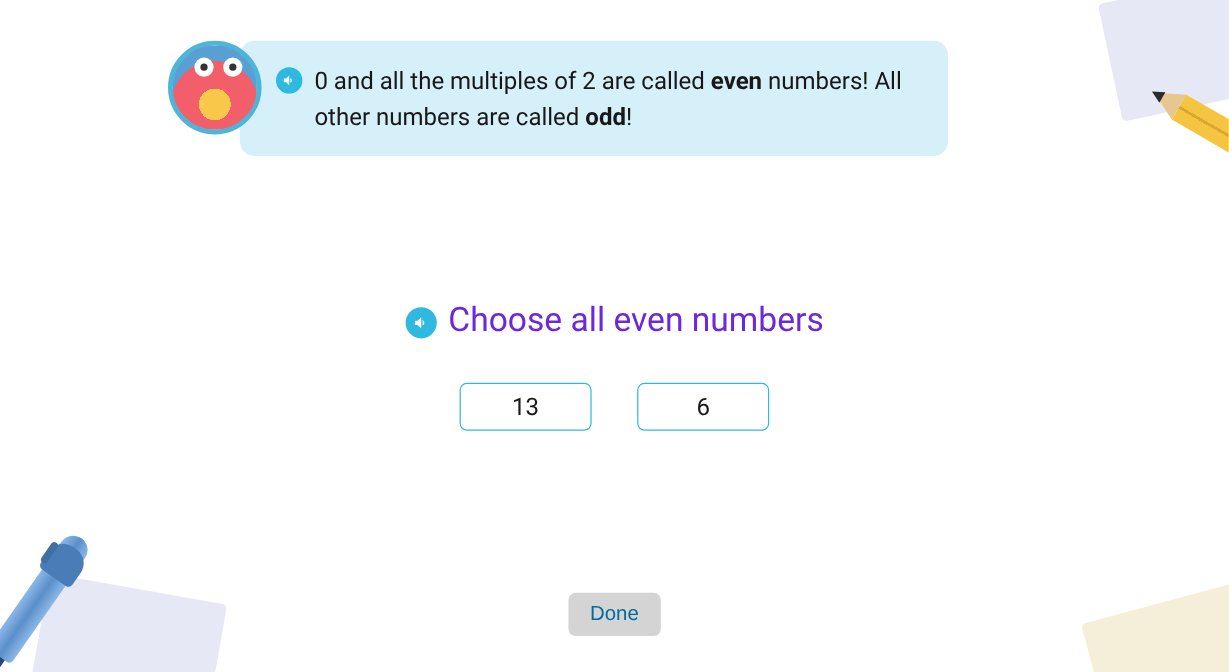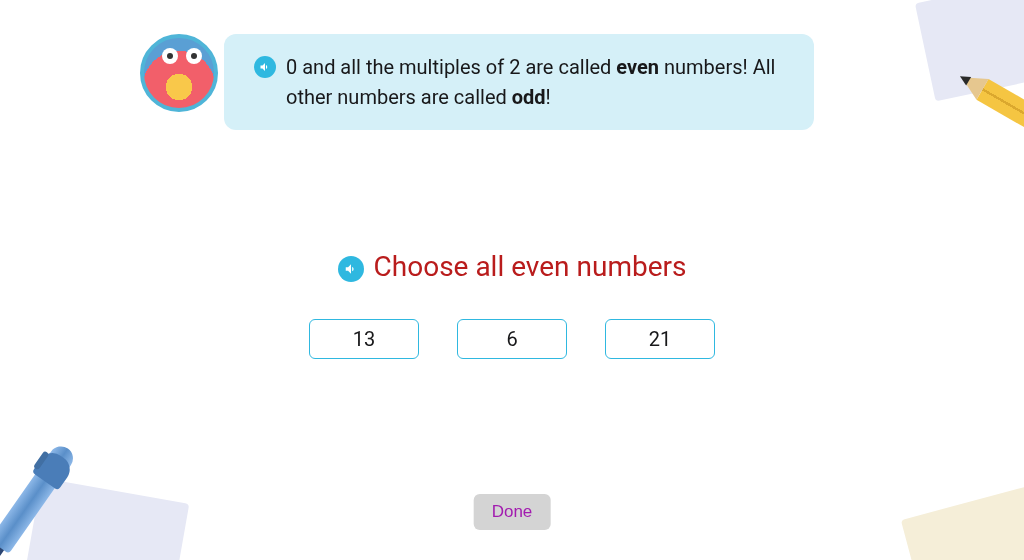--- a/index.html
+++ b/index.html
@@ -125,21 +125,20 @@
       border-radius:3px;
     }
 
     
     .hint-container {
       position: absolute;
       top: 34px;
       left: 140px;
       display: flex;
       align-items: flex-start;
-      gap: 24px;
     }
     .avatar {
       width: 78px;
       height: 78px;
       border-radius: 50%;
       background: radial-gradient(circle at 50% 70%, #f9c84a 0 22%, #f25f6a 22% 60%, #5a9fd4 60% 100%);
       border: 4px solid #4fb5d8;
       position: relative;
       z-index: 2;
       flex-shrink: 0;
@@ -202,21 +201,21 @@
     }
     .question-row {
       display: flex;
       align-items: center;
       justify-content: center;
       gap: 10px;
       margin-bottom: 36px;
     }
     .question-text {
       font-size: 28px;
-      color: #b91c1c;
+      color: #6d28d9;
       font-weight: 400;
     }
     .audio-btn-lg {
       width: 26px;
       height: 26px;
     }
     .audio-btn-lg svg{width:14px;height:14px;}
     
     .options {
       display: flex;
@@ -238,21 +237,21 @@
     }
 
     
     .done-btn {
       position: absolute;
       bottom: 30px;
       left: 50%;
       transform: translateX(-50%);
       padding: 8px 18px;
       background: #d4d4d4;
-      color: #a21caf;
+      color: #0369a1;
       border: none;
       border-radius: 6px;
       font-size: 17px;
       cursor: pointer;
     }
   </style>
 </head>
 <body>
 
 <div class="deco-top-right-paper"></div>
@@ -289,17 +288,16 @@
     <span class="audio-btn audio-btn-lg">
       <svg viewBox="0 0 24 24">
           <path d="M3 9v6h4l5 5V4L7 9H3zm13.5 3a4.5 4.5 0 0 0-2.5-4v8a4.5 4.5 0 0 0 2.5-4z"></path>
         </svg>
     </span>
     <span class="question-text">Choose all even numbers</span>
   </div>
   <div class="options">
     <div class="option">13</div>
     <div class="option">6</div>
-    <div class="option">21</div>
   </div>
 </div>
 
 <button class="done-btn">Done</button>
 
 </body></html>

